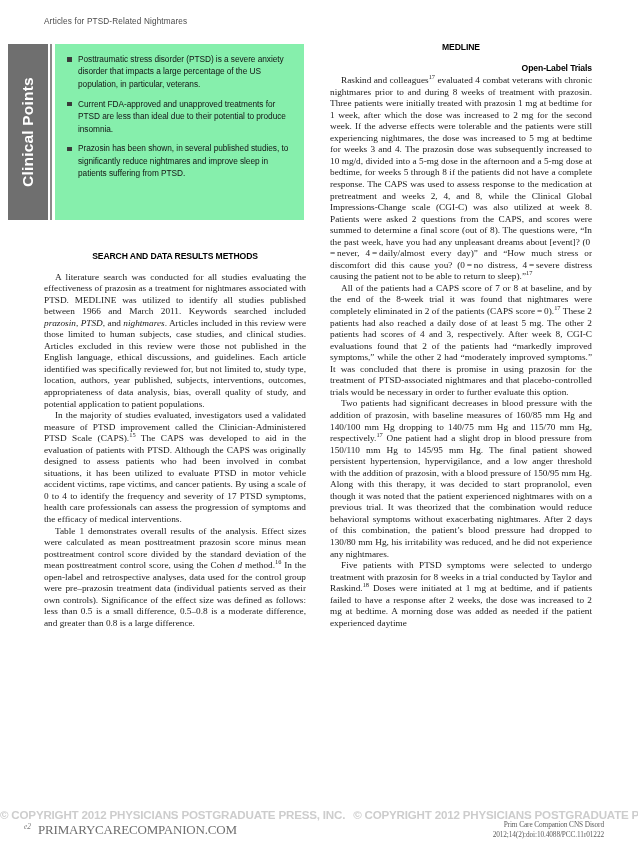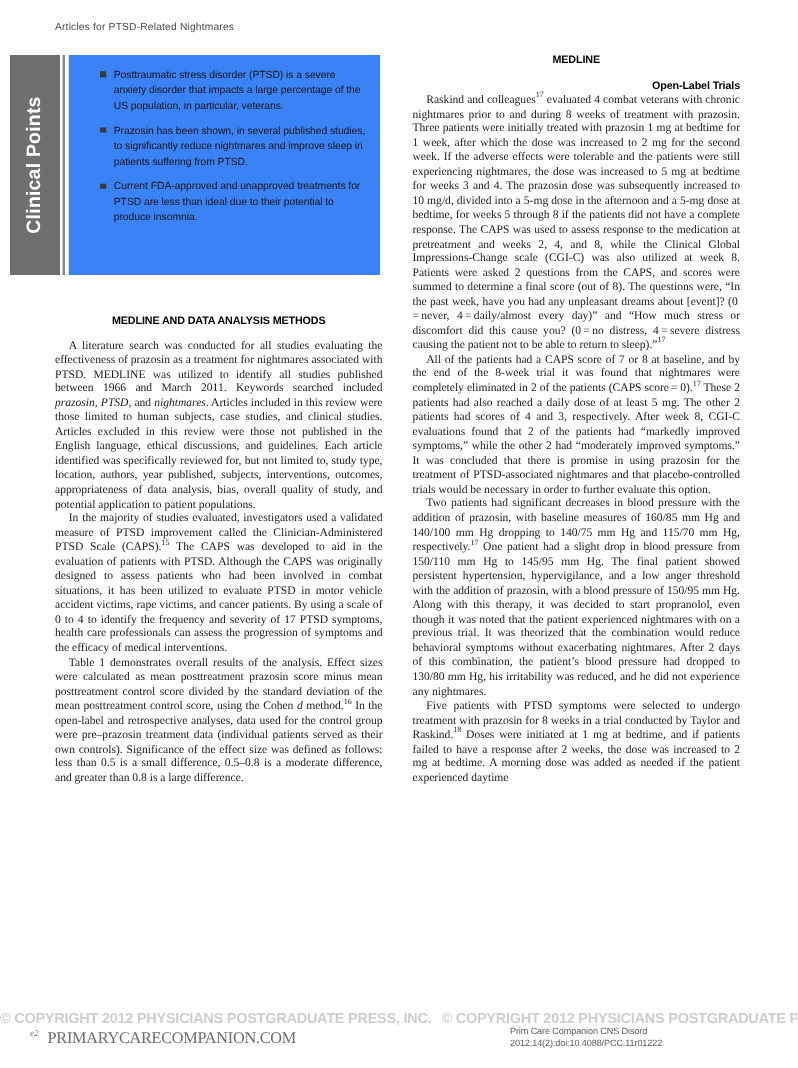--- a/index.html
+++ b/index.html
@@ -58,22 +58,22 @@
     letter-spacing: 0.2px;
   }
   .cp-rule {
     width: 2px;
     background: #8a8a8a;
     flex: none;
     margin-left: 2px;
   }
   .cp-body {
     flex: 1;
-    background: #3b82f6;
-    padding: 9px 10px 8px 25px;
+    background: #86efac;
+    padding: 9px 10px 8px 12px;
     box-sizing: border-box;
     margin-left: 3px;
   }
   .cp-item {
     display: flex;
     align-items: flex-start;
     margin-bottom: 7.5px;
   }
   .cp-item:last-child { margin-bottom: 0; }
   .cp-bullet {
@@ -166,25 +166,25 @@
     top: 822px;
     font-family: "Liberation Serif", serif;
     font-size: 13px;
     font-variant: small-caps;
     letter-spacing: -0.2px;
     color: #6e6e6e;
     white-space: nowrap;
   }
   .cite {
     position: absolute;
-    right: 20px;
+    right: 34px;
     top: 820px;
     width: 210px;
-    text-align: left;
-    font-family: Liberation Sans, sans-serif;
+    text-align: right;
+    font-family: Liberation Serif, serif;
     font-size: 7.3px;
     line-height: 10.2px;
     color: #5c5c5c;
     letter-spacing: -0.1px;
   }
 </style>
 </head>
 <body>
 
 <div class="running-head">Articles for PTSD-Related Nightmares</div>
@@ -194,33 +194,33 @@
     <div class="cp-tab-label">Clinical Points</div>
   </div>
   <div class="cp-rule"></div>
   <div class="cp-body">
     <div class="cp-item">
       <div class="cp-bullet"></div>
       <div class="cp-text">Posttraumatic stress disorder (PTSD) is a severe anxiety disorder that impacts a large percentage of the US population, in particular, veterans.</div>
     </div>
     <div class="cp-item">
       <div class="cp-bullet"></div>
-      <div class="cp-text">Prazosin has been shown, in several published studies, to significantly reduce nightmares and improve sleep in patients suffering from PTSD.</div>
+      <div class="cp-text">Current FDA-approved and unapproved treatments for PTSD are less than ideal due to their potential to produce insomnia.</div>
     </div>
     <div class="cp-item">
       <div class="cp-bullet"></div>
-      <div class="cp-text">Current FDA-approved and unapproved treatments for PTSD are less than ideal due to their potential to produce insomnia.</div>
+      <div class="cp-text">Prazosin has been shown, in several published studies, to significantly reduce nightmares and improve sleep in patients suffering from PTSD.</div>
     </div>
   </div>
 </div>
 
 <div class="col col-left">
 
 
-  <div class="sec-head">MEDLINE AND DATA ANALYSIS METHODS</div>
+  <div class="sec-head">SEARCH AND DATA RESULTS METHODS</div>
 
   <p><span>A literature search was conducted for all studies evaluating the effectiveness of prazosin as a treatment for nightmares associated with PTSD. MEDLINE was utilized to identify all studies published between 1966 and March 2011. Keywords searched included </span><span class="it">prazosin</span><span>, </span><span class="it">PTSD</span><span>, and </span><span class="it">nightmares</span><span>. Articles included in this review were those limited to human subjects, case studies, and clinical studies. Articles excluded in this review were those not published in the English language, ethical discussions, and guidelines. Each article identified was specifically reviewed for, but not limited to, study type, location, authors, year published, subjects, interventions, outcomes, appropriateness of data analysis, bias, overall quality of study, and potential application to patient populations.</span></p>
 
   <p><span>In the majority of studies evaluated, investigators used a validated measure of PTSD improvement called the Clinician-Administered PTSD Scale (CAPS).</span><sup>15</sup><span> The CAPS was developed to aid in the evaluation of patients with PTSD. Although the CAPS was originally designed to assess patients who had been involved in combat situations, it has been utilized to evaluate PTSD in motor vehicle accident victims, rape victims, and cancer patients. By using a scale of 0 to 4 to identify the frequency and severity of 17 PTSD symptoms, health care professionals can assess the progression of symptoms and the efficacy of medical interventions.</span></p>
 
   <p><span>Table 1 demonstrates overall results of the analysis. Effect sizes were calculated as mean posttreatment prazosin score minus mean posttreatment control score divided by the standard deviation of the mean posttreatment control score, using the Cohen </span><span class="it">d</span><span> method.</span><sup>16</sup><span> In the open-label and retrospective analyses, data used for the control group were pre–prazosin treatment data (individual patients served as their own controls). Significance of the effect size was defined as follows: less than 0.5 is a small difference, 0.5–0.8 is a moderate difference, and greater than 0.8 is a large difference.</span></p>
 
 </div>
 
 <div class="col col-right">

